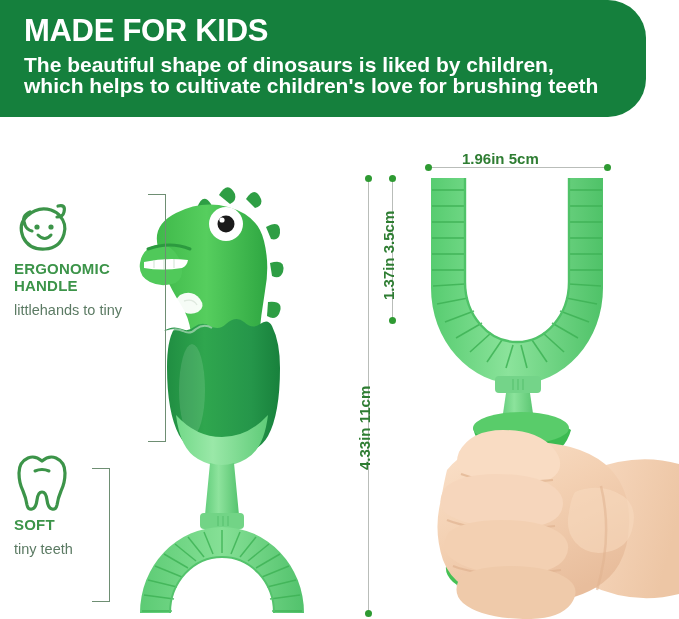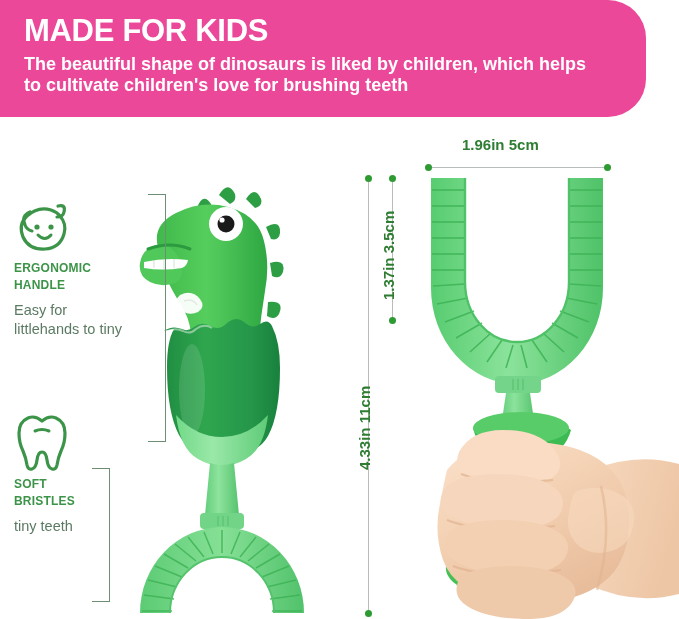--- a/index.html
+++ b/index.html
@@ -8,51 +8,51 @@
     background:#ffffff;
     font-family:"Liberation Sans",sans-serif;
     overflow:hidden;
     position:relative;
   }
   #stage{position:absolute;left:0;top:0;width:679px;height:619px;}
 
   
   .banner{
     position:absolute;left:0;top:0;width:646px;height:117px;
-    background:#ec4899;
+    background:#15803d;
     border-radius:0 38px 38px 0;
     box-sizing:border-box;
     padding:12px 0 0 24px;
   }
   .banner-title{
     color:#ffffff;
     font-size:31px;
     font-weight:bold;
     letter-spacing:-0.3px;
     line-height:38px;
     margin:0;
     white-space:nowrap;
   }
   .banner-sub{
     color:#ffffff;
-    font-size:18px;
+    font-size:21px;
     font-weight:bold;
     line-height:21px;
     margin:4px 0 0 0;
     width:580px;
   }
 
   
   .feature{position:absolute;left:14px;width:140px;}
   .feature-1{top:196px;}
-  .feature-2{top:412px;}
+  .feature-2{top:452px;}
   .feat-icon{height:56px;margin-bottom:8px;}
   .feat-head{
     color:#3C9449;
-    font-size:12px;
+    font-size:15px;
     font-weight:bold;
     line-height:17px;
     letter-spacing:0.2px;
   }
   .feat-body{
     color:#5B7A63;
     font-size:14.5px;
     line-height:19px;
     margin-top:7px;
   }
@@ -91,21 +91,21 @@
   
   .line-11{left:368px;top:181px;height:432px;}
   .dot-11-a{left:365px;top:175px;}
   .dot-11-b{left:365px;top:610px;}
   .lab-11{left:356px;top:470px;}
 
   
   .line-5{left:428px;top:167px;width:180px;}
   .dot-5-a{left:425px;top:164px;}
   .dot-5-b{left:604px;top:164px;}
-  .lab-5{left:462px;top:136px;}
+  .lab-5{left:462px;top:150px;}
 
   
   .art{position:absolute;}
   .art-left{left:118px;top:175px;width:230px;height:444px;}
   .art-right{left:405px;top:170px;width:274px;height:449px;}
   svg{display:block;overflow:visible;}
 </style>
 </head>
 <body>
 
@@ -365,37 +365,35 @@
         <circle cx="23" cy="31" r="2.6" fill="#3C9449"></circle>
         <circle cx="37" cy="31" r="2.6" fill="#3C9449"></circle>
         <path d="M24,39 q7,7 13,0" stroke="#3C9449" stroke-width="3" fill="none" stroke-linecap="round"></path>
       </svg>
     </div>
     <div class="feat-head">
       <div>ERGONOMIC</div>
       <div>HANDLE</div>
     </div>
     <div class="feat-body">
-      <div>Easy for</div>
       <div>littlehands to tiny</div>
     </div>
   </div>
 
   <div class="feature feature-2">
     <div class="feat-icon">
       <svg width="56" height="56" viewBox="0 0 56 56">
         <path d="M28,9 q-7,-6 -14,-3 q-9,4 -9,15 q0,10 4,18 q3,7 4,14 q1,5 5,4
                  q4,-1 5,-9 q1,-8 5,-8 q4,0 5,8 q1,8 5,9 q4,1 5,-4
                  q1,-7 4,-14 q4,-8 4,-18 q0,-11 -9,-15 q-7,-3 -14,3 z" fill="none" stroke="#3C9449" stroke-width="3.2" stroke-linejoin="round"></path>
         <path d="M21,19 q7,-3 14,0" stroke="#3C9449" stroke-width="3" fill="none" stroke-linecap="round"></path>
       </svg>
     </div>
     <div class="feat-head">
       <div>SOFT</div>
-      <div>BRISTLES</div>
     </div>
     <div class="feat-body">
       <div>tiny teeth</div>
     </div>
   </div>
 
   <div class="dimline v line-35"></div>
   <div class="dot dot-35-a"></div>
   <div class="dot dot-35-b"></div>
   <div class="dimlabel vert lab-35">1.37in 3.5cm</div>

